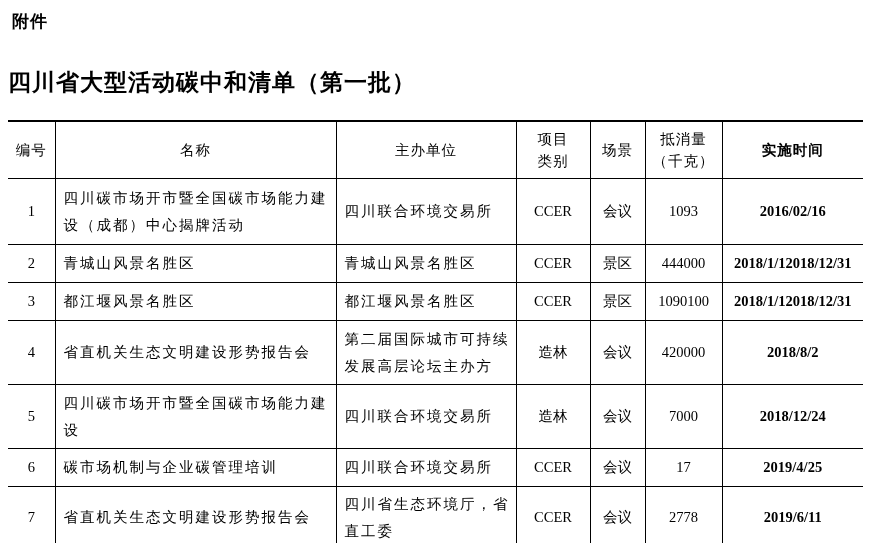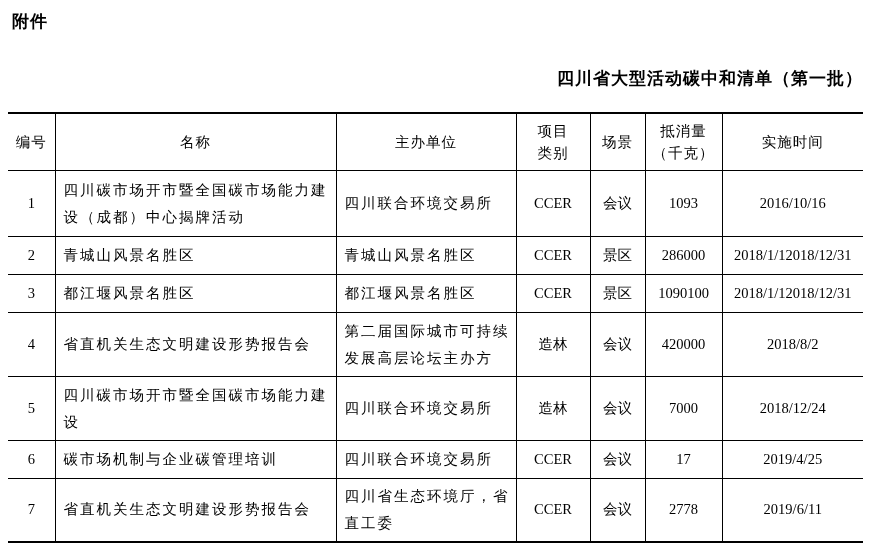--- a/index.html
+++ b/index.html
@@ -18,22 +18,22 @@
     box-sizing: border-box;
     padding: 8px 8px 16px 8px;
   }
   .attachment-label {
     font-size: 17px;
     font-weight: bold;
     margin: 2px 0 0 4px;
     letter-spacing: 1px;
   }
   .doc-title {
-    text-align: right;
-    font-size: 17px;
+    text-align: left;
+    font-size: 23px;
     font-weight: bold;
     margin: 34px 0 22px 0;
     letter-spacing: 1px;
   }
   table.carbon-table {
     border-collapse: collapse;
     table-layout: fixed;
     width: 855px;
     border-top: 2.5px solid #000;
     border-bottom: 3px solid #000;
@@ -50,21 +50,21 @@
   th, td {
     border-right: 1px solid #000;
     border-bottom: 1px solid #000;
     text-align: center;
     vertical-align: middle;
     padding: 4px 3px;
     font-weight: normal;
     line-height: 1.85;
     overflow: hidden;
   }
-  th:last-child, td:last-child { border-right: none; }
+  th:last-child, td:last-child { border-right: none; font-weight: bold; }
   tbody tr:last-child td { border-bottom: none; }
 
   thead th {
     white-space: pre-line;
     line-height: 1.55;
     height: 48px;
     letter-spacing: 1px;
   }
   td.cell-left {
     text-align: left;
@@ -113,29 +113,29 @@
       </tr>
     </thead>
     <tbody>
       <tr>
         <td>1</td>
         <td class="cell-left">四川碳市场开市暨全国碳市场能力建设（成都）中心揭牌活动</td>
         <td class="cell-left">四川联合环境交易所</td>
         <td>CCER</td>
         <td>会议</td>
         <td>1093</td>
-        <td>2016/10/16</td>
+        <td>2016/02/16</td>
       </tr>
       <tr>
         <td>2</td>
         <td class="cell-left">青城山风景名胜区</td>
         <td class="cell-left">青城山风景名胜区</td>
         <td>CCER</td>
         <td>景区</td>
-        <td>286000</td>
+        <td>444000</td>
         <td>2018/1/12018/12/31</td>
       </tr>
       <tr>
         <td>3</td>
         <td class="cell-left">都江堰风景名胜区</td>
         <td class="cell-left">都江堰风景名胜区</td>
         <td>CCER</td>
         <td>景区</td>
         <td>1090100</td>
         <td>2018/1/12018/12/31</td>

